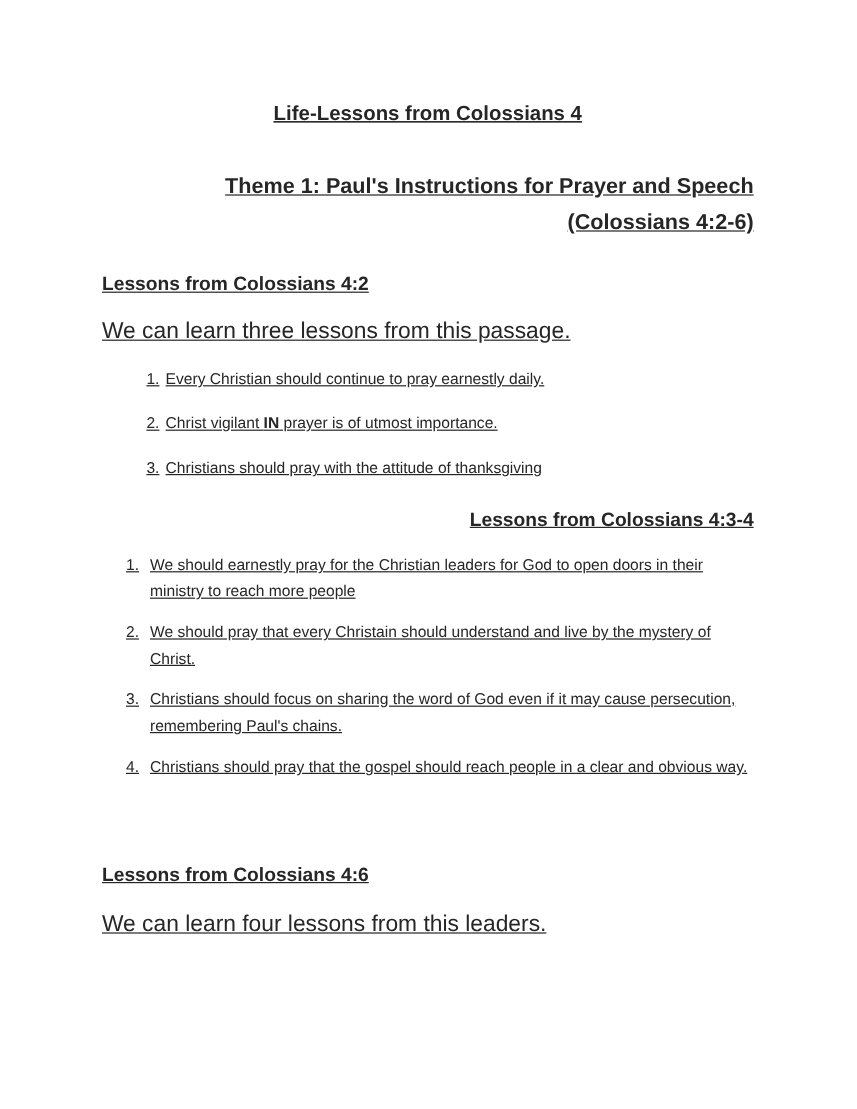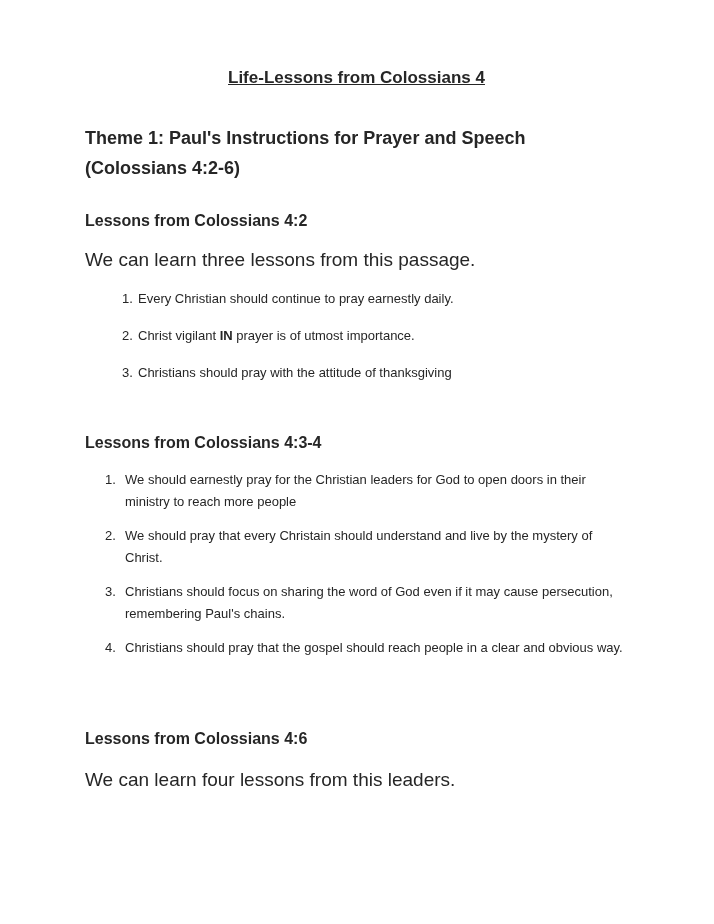--- a/index.html
+++ b/index.html
@@ -11,45 +11,47 @@
     width: 714px;
     height: 924px;
     overflow: hidden;
     font-family: "Liberation Sans", sans-serif;
     color: #262626;
   }
   .page {
     box-sizing: border-box;
     width: 714px;
     height: 656px;
-    padding: 68px 86px 0 85px;
+    padding: 85px 86px 0 85px;
     background: #ffffff;
+    text-decoration: underline;
   }
   .doc-title {
     margin: 0;
     font-size: 17px;
     line-height: 20px;
     font-weight: bold;
     text-align: center;
     text-decoration: underline;
   }
   .theme-heading {
     margin: 35px 0 0 0;
     font-size: 18px;
     line-height: 30px;
     font-weight: bold;
+    text-align: right;
   }
   .section-heading {
     margin: 0;
     font-size: 16px;
     line-height: 22px;
     font-weight: bold;
   }
   .sec-1 .section-heading { margin-top: 27px; }
-  .sec-2 .section-heading { margin-top: 48px; }
+  .sec-2 .section-heading { margin-top: 22px; text-align: right; }
   .sec-3 .section-heading { margin-top: 69px; }
   .section-intro {
     margin: 0;
     font-size: 19px;
     line-height: 22px;
   }
   .sec-1 .section-intro { margin-top: 17px; }
   .sec-2 .section-intro { margin-top: 16px; }
   .sec-3 .section-intro { margin-top: 19px; }
   .lesson-list {

